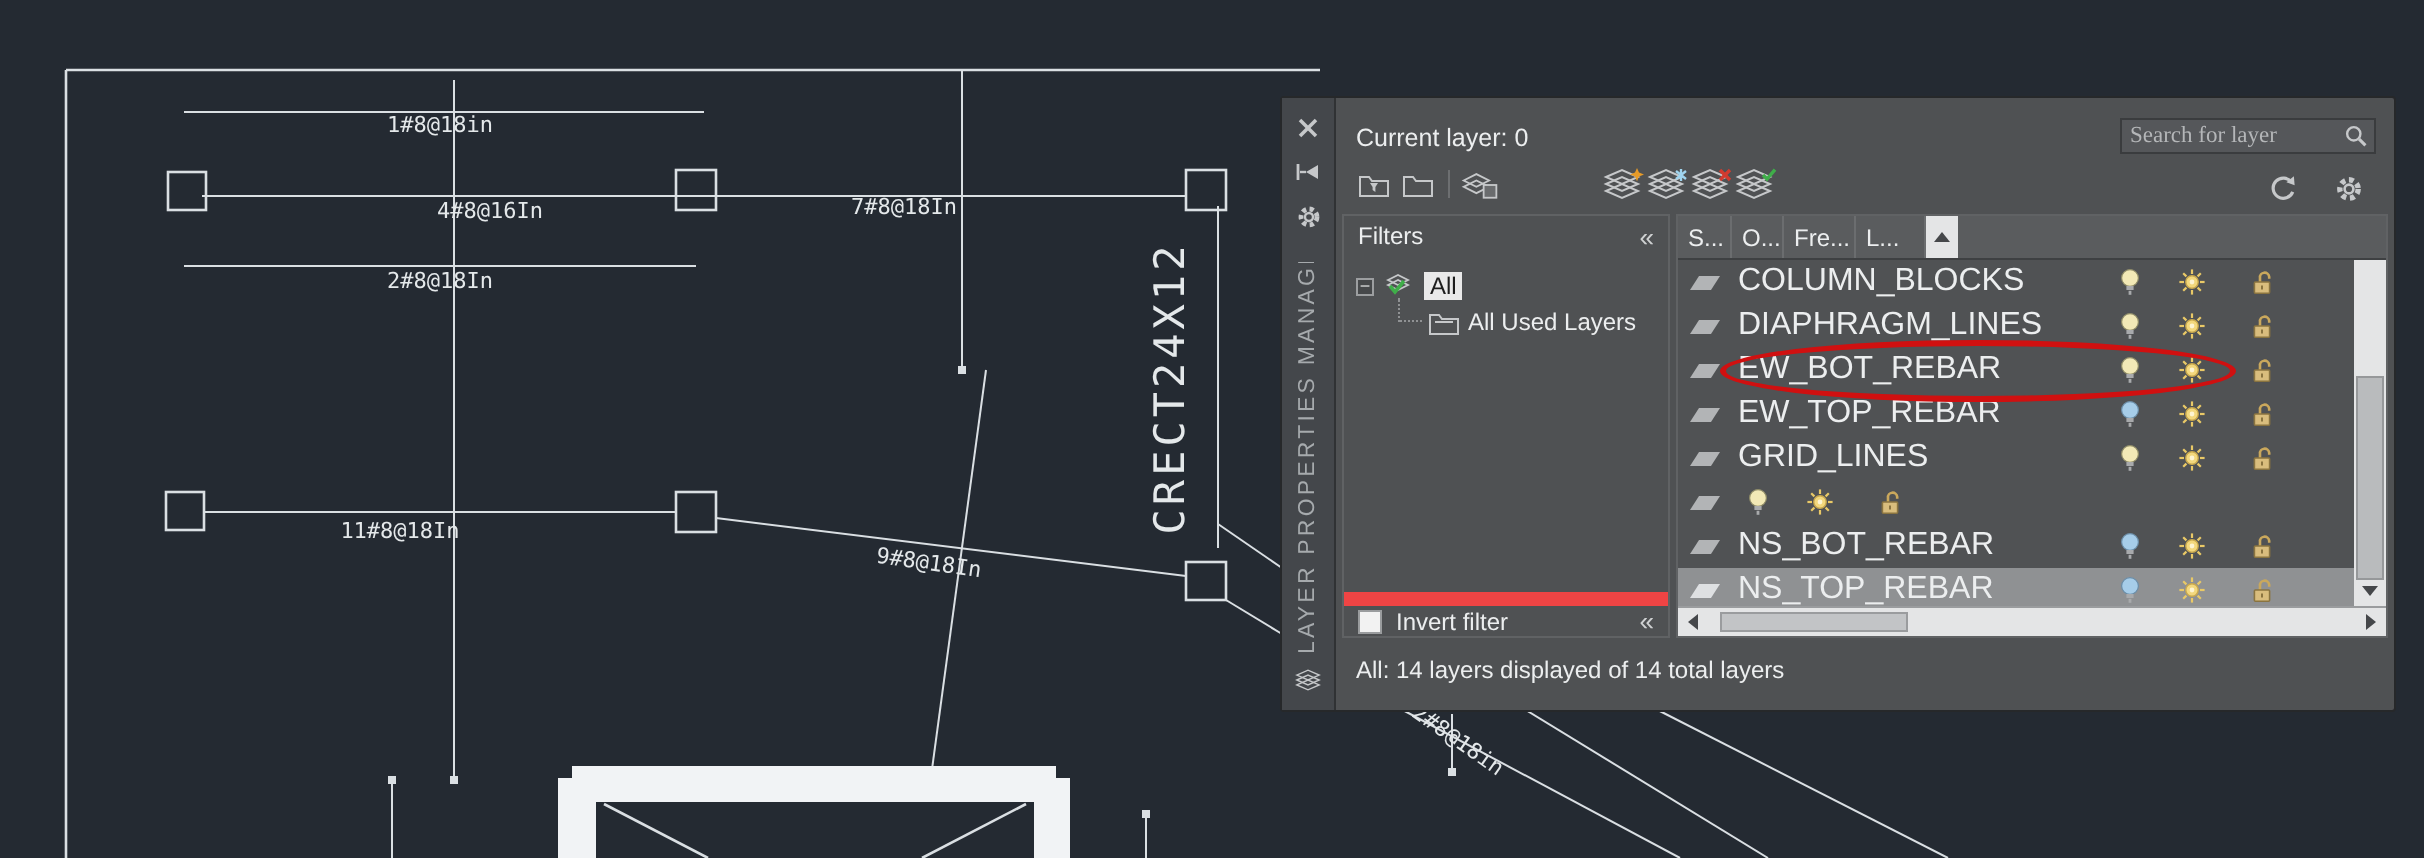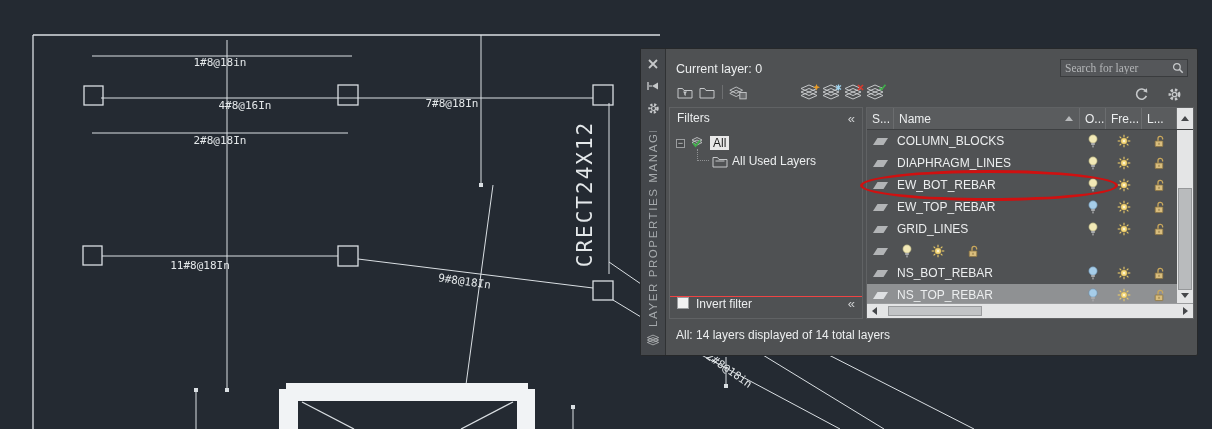--- a/index.html
+++ b/index.html
@@ -41,49 +41,49 @@
   .search input{flex:1;min-width:0;background:transparent;border:0;outline:none;color:#d8d9da;
     font-size:11.5px;padding:0 4px;font-family:Liberation Serif, serif}
   .search input::placeholder{color:#b4b6b8}
   .toolbar{position:absolute;left:8px;top:34px;display:flex;align-items:center}
   .tbi{width:22px;height:18px;display:flex;align-items:center;justify-content:center;cursor:pointer}
   .tbsep{width:1px;height:14px;background:#6d6f71;margin:0 4px}
   .tbgap{width:50px}
   .tb-right{position:absolute;right:12px;top:36px;display:flex;gap:11px}
 
   .panels{flex:1;display:flex;padding:0 3px;gap:3px;min-height:0}
-  .filters{width:194px;border:1px solid #606264;display:flex;flex-direction:column}
+  .filters{width:164px;border:1px solid #606264;display:flex;flex-direction:column}
   .fhead{height:20px;display:flex;align-items:center;padding:0 7px;font-size:12px}
   .chev{margin-left:auto;color:#cfd1d2;font-size:13px;cursor:pointer;line-height:1}
   .ftree{flex:1;position:relative;font-size:12px}
   .trow{position:absolute;left:6px;display:flex;align-items:center;height:16px;cursor:pointer}
   .trow-all{top:7px}
   .trow-used{top:25px;left:24px}
   .expander{width:9px;height:9px;border:1px solid #9c9ea0;background:#46484a;color:#d8d9da;
     font-size:9px;line-height:7px;text-align:center;margin-right:5px}
   .connector{width:12px;height:12px;border-left:1px dotted #909294;border-bottom:1px dotted #909294;margin:-6px 3px 6px 3px}
   .ticon{width:16px;height:13px;margin-right:4px;position:relative;flex:none}
   .chip{background:var(--chip_bg);color:#1d1d1d;padding:0 3px;line-height:14px}
-  .ffoot{height:22px;display:flex;align-items:flex-start;padding:0 7px;border-top:1px solid #ef4444}
+  .ffoot{height:22px;display:flex;align-items:center;padding:0 7px;border-top:7px solid #ef4444}
   .cbox{width:12px;height:12px;background:#f2f2f2;border:1px solid #9a9c9e;margin-right:7px;cursor:pointer}
 
   .layerlist{flex:1;border:1px solid #606264;display:flex;flex-direction:column;background:#505254;position:relative}
   .lheader{height:22px;display:flex;background:var(--header_bg);font-size:12px;border-bottom:1px solid #3e4042}
   .hcell{display:flex;align-items:center;padding-left:5px;border-right:1px solid #6b6d6f;cursor:pointer;position:relative}
   .c-status{width:27px}.c-name{width:186px}.c-on{width:26px}.c-freeze{width:36px}.c-lock{width:35px}.c-sb{width:16px}
   .sort-tri{position:absolute;right:6px;width:0;height:0;border-left:4px solid transparent;
     border-right:4px solid transparent;border-bottom:5px solid #b7b9bb}
   .hcell.c-sb{background:#e4e5e6;justify-content:center;padding:0;border-right:0}
   .tri-up{width:0;height:0;border-left:4px solid transparent;border-right:4px solid transparent;border-bottom:5px solid #45474a}
   .tri-down{width:0;height:0;border-left:4px solid transparent;border-right:4px solid transparent;border-top:5px solid #45474a}
   .tri-left{width:0;height:0;border-top:4px solid transparent;border-bottom:4px solid transparent;border-right:5px solid #45474a}
   .tri-right{width:0;height:0;border-top:4px solid transparent;border-bottom:4px solid transparent;border-left:5px solid #45474a}
 
   .lrows{flex:1;overflow:hidden;position:relative}
-  .lrow{height:22px;display:flex;font-size:12px;cursor:pointer}
+  .lrow{height:22px;display:flex;font-size:16px;cursor:pointer}
   .lrow .cell{display:flex;align-items:center;justify-content:center;height:100%}
   .lrow .c-name{justify-content:flex-start;padding-left:3px;white-space:nowrap;overflow:hidden}
   .lrow.selected{background:var(--selected_row)}
   .pgram{fill:#b2b4b6}
   .lrow.selected .pgram{fill:#dee0e2}
   .bulb-glass{fill:var(--bulb_on);stroke:#8d8a66;stroke-width:.6}
   .lrow.off .bulb-glass{fill:var(--bulb_off);stroke:#6a8ca6}
   .bulb-base{fill:#a8aaac}
   .vsb{position:absolute;right:0;top:0;bottom:15px;width:16px;background:#e4e5e6}
   .vsb .thumb{position:absolute;left:1px;right:1px;top:58px;height:102px;background:#b9bbbd;border:1px solid #96989a}
@@ -319,24 +319,20 @@
           <div class="ffoot">
             <span class="cbox"></span>
             <span style="font-size:12px">Invert filter</span>
             <span class="chev">«</span>
           </div>
         </div>
 
         <div class="layerlist">
           <div class="lheader">
             <span class="hcell c-status">S...</span>
-            <span class="hcell c-name">
-              <span>Name</span>
-              <span class="sort-tri"></span>
-            </span>
             <span class="hcell c-on">O...</span>
             <span class="hcell c-freeze">Fre...</span>
             <span class="hcell c-lock">L...</span>
             <span class="hcell c-sb">
                 <span class="tri-up"></span>
               </span>
           </div>
 
           <div class="lrows">
               <div class="lrow">

